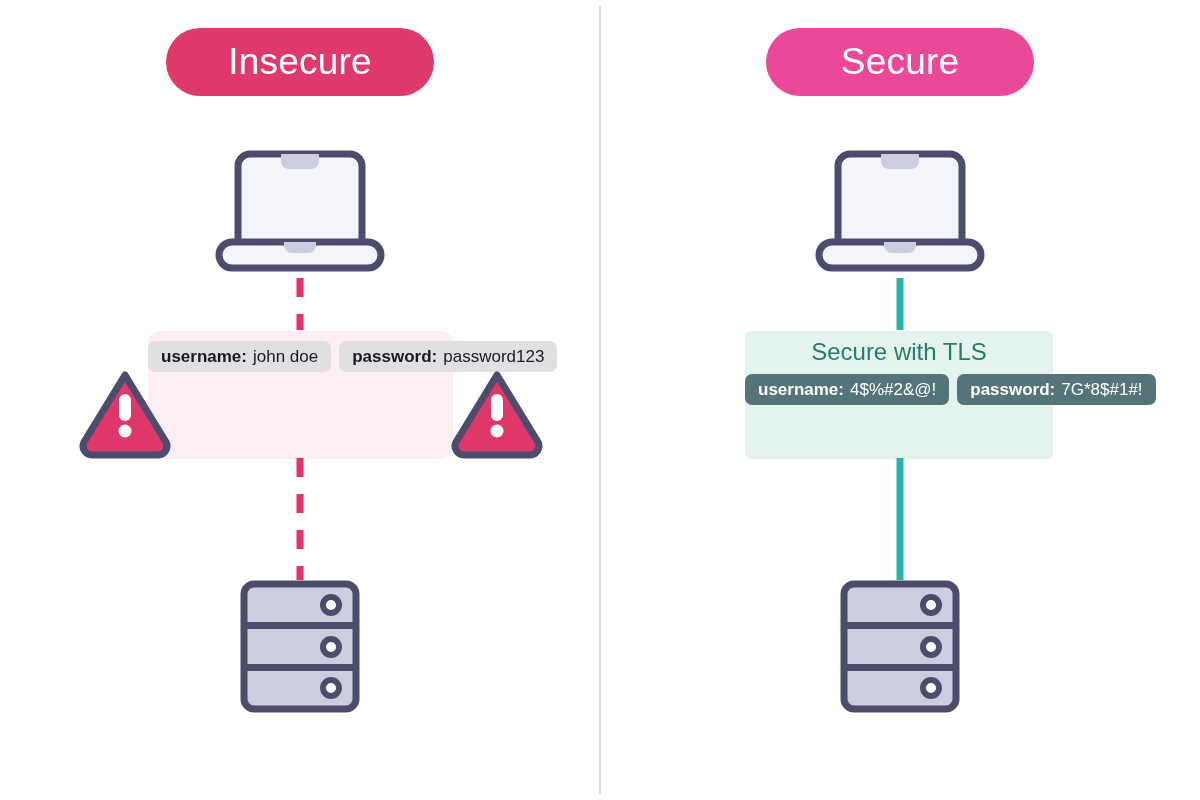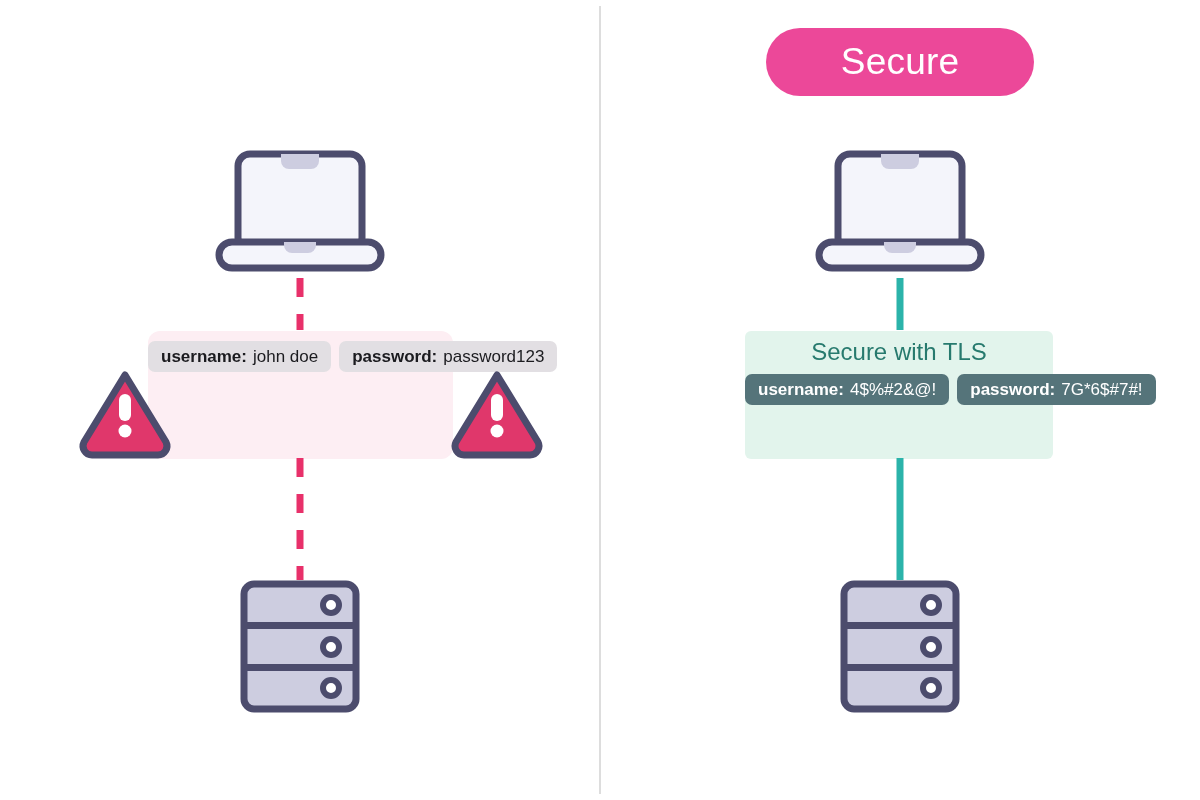--- a/index.html
+++ b/index.html
@@ -174,20 +174,23 @@
 </style>
 </head>
 <body>
 
 <div class="stage">
 
   <div class="divider"></div>
 
   <div class="column left">
 
+    <div class="badge insecure">
+      <span>Insecure</span>
+    </div>
 
     <div class="laptop">
       <svg width="170" height="122" viewBox="0 0 170 122">
         <rect x="23" y="4" width="124" height="96" rx="12" fill="#f4f5fb" stroke="#4c4c6d" stroke-width="7"></rect>
         <path d="M66 4 h38 a0 0 0 0 1 0 0 v7 a8 8 0 0 1 -8 8 h-22 a8 8 0 0 1 -8 -8 z" fill="#cdcde0"></path>
         <rect x="4" y="92" width="162" height="26" rx="13" fill="#f4f5fb" stroke="#4c4c6d" stroke-width="7"></rect>
         <path d="M69 92 h32 v3 a8 8 0 0 1 -8 8 h-16 a8 8 0 0 1 -8 -8 z" fill="#cdcde0"></path>
       </svg>
     </div>
 
@@ -255,21 +258,21 @@
 
     <div class="panel secure">
       <div class="panel-title">Secure with TLS</div>
       <div class="cred-list">
         <div class="cred">
           <span class="k">username:</span>
           <span class="v">4$%#2&amp;@!</span>
         </div>
         <div class="cred">
           <span class="k">password:</span>
-          <span class="v">7G*6$#7#!</span>
+          <span class="v">7G*8$#1#!</span>
         </div>
       </div>
     </div>
 
     <div class="wire bottom solid"></div>
 
     <div class="server">
       <svg width="120" height="133" viewBox="0 0 120 133">
         <rect x="4" y="4" width="112" height="125" rx="10" fill="#cdcde0" stroke="#4c4c6d" stroke-width="7"></rect>
         <line x1="4" y1="45.5" x2="116" y2="45.5" stroke="#4c4c6d" stroke-width="7"></line>

